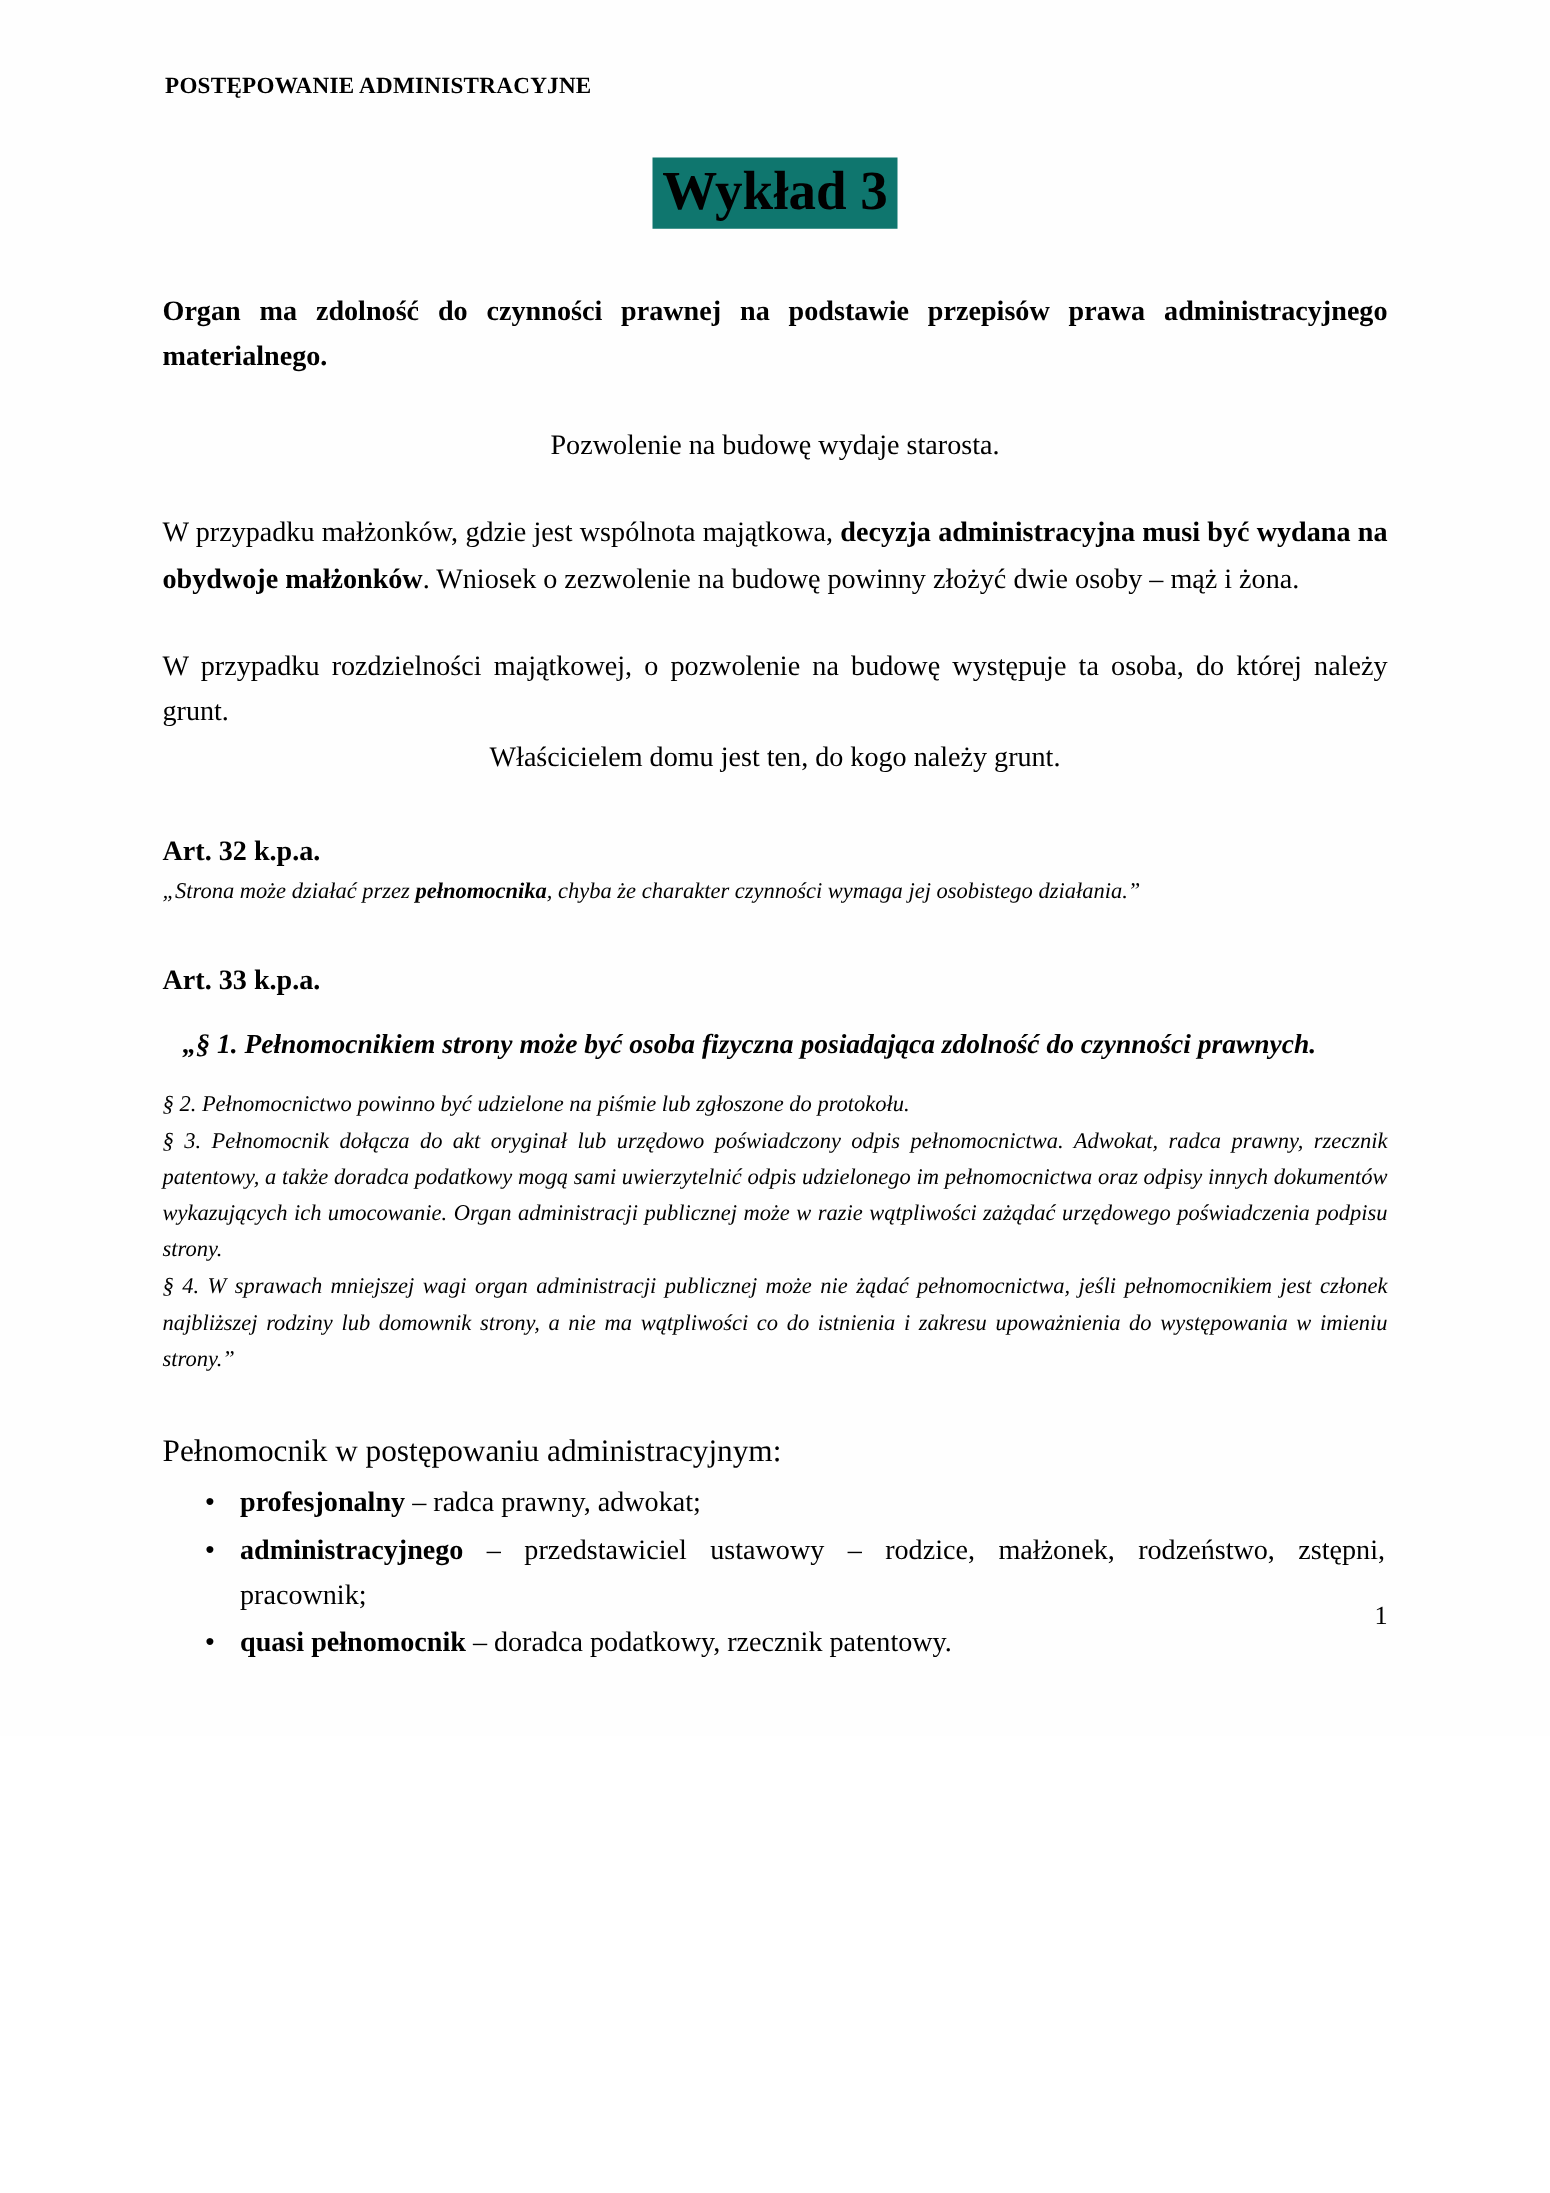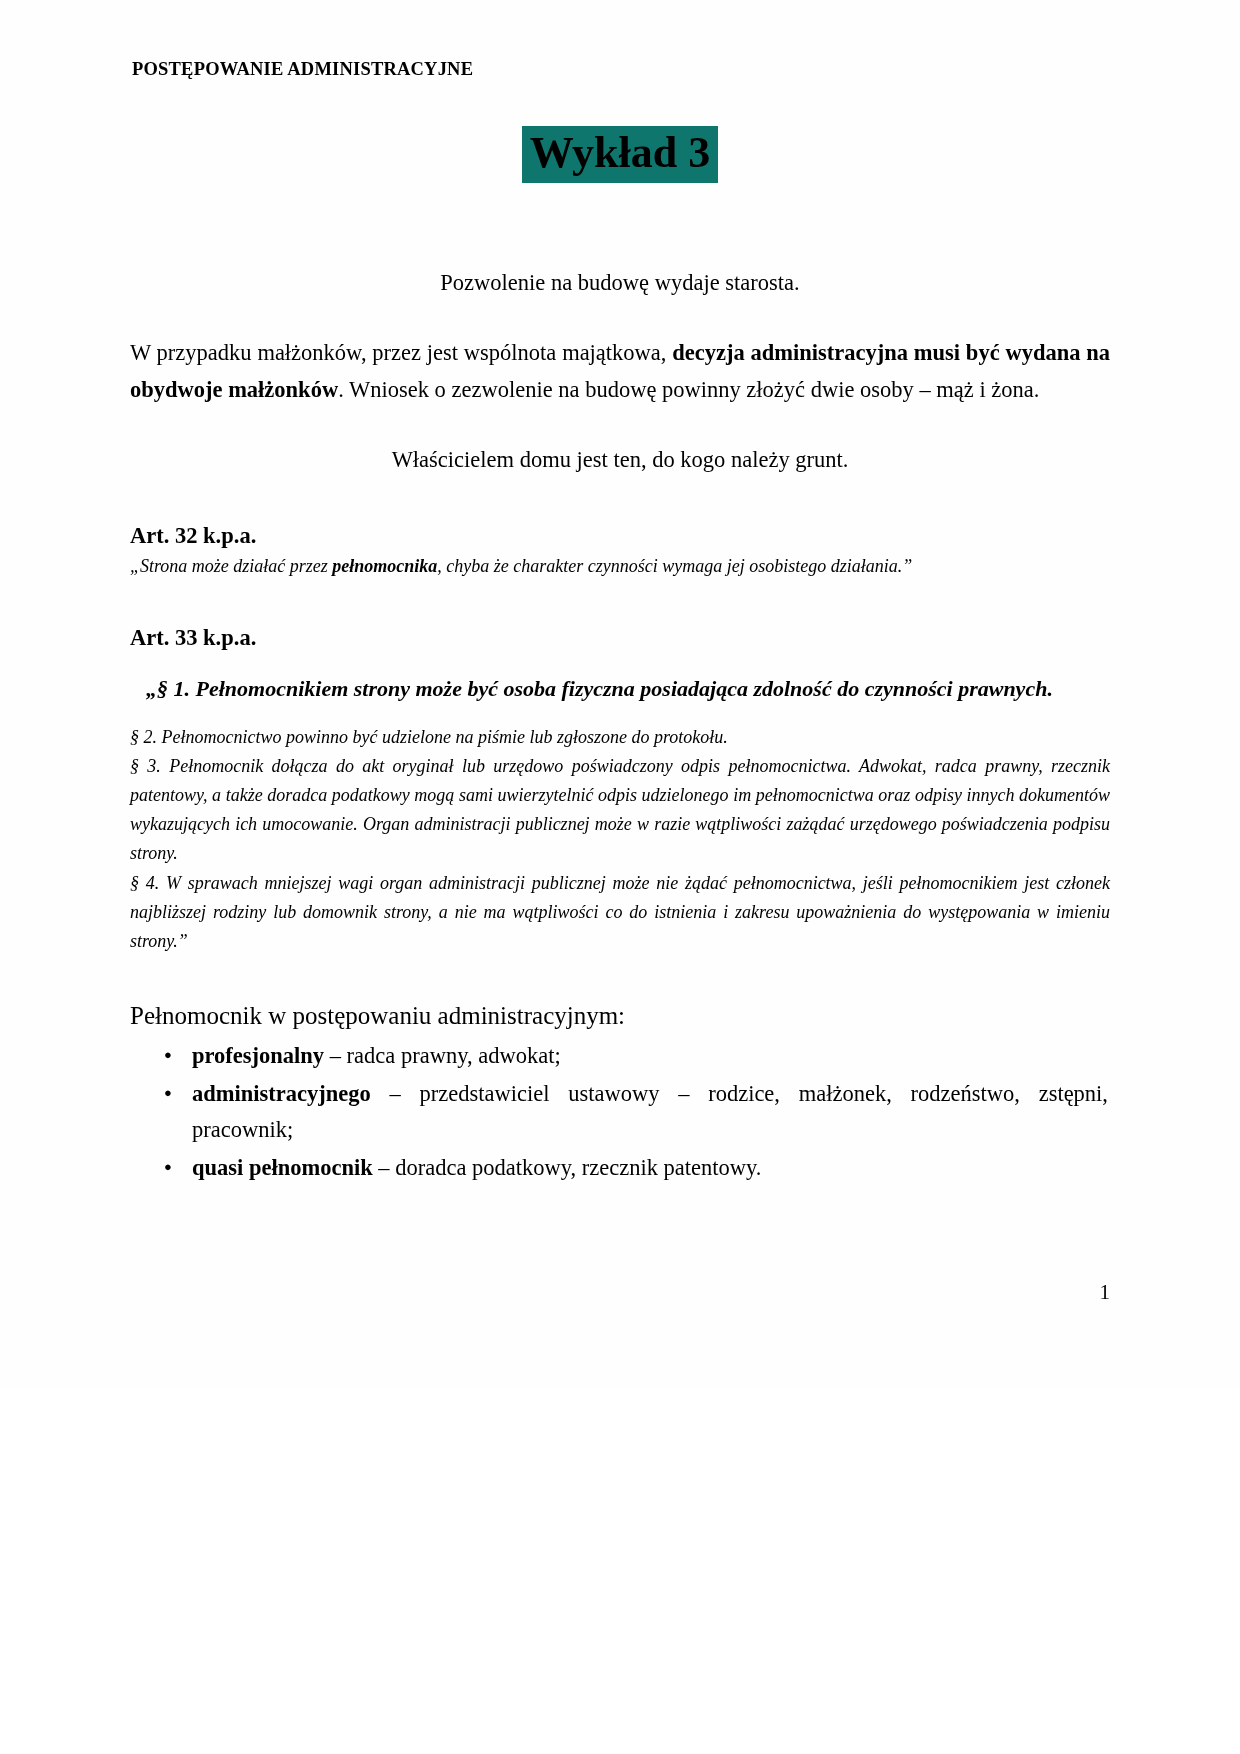--- a/index.html
+++ b/index.html
@@ -120,31 +120,33 @@
 <div class="page">
 
   <div class="running-head">POSTĘPOWANIE ADMINISTRACYJNE</div>
 
   <div class="doc-title-wrap">
     <span class="doc-title">Wykład 3</span>
   </div>
 
   <div class="body-block">
 
+    <p class="para b">Organ ma zdolność do czynności prawnej na podstawie przepisów prawa administracyjnego materialnego.</p>
 
     <div class="sp-lg"></div>
 
     <p class="para left">Pozwolenie na budowę wydaje starosta.</p>
 
     <div class="sp-lg"></div>
 
-    <p class="para"><span>W przypadku małżonków, przez jest wspólnota majątkowa, </span><span class="b">decyzja administracyjna musi być wydana na obydwoje małżonków</span><span>. Wniosek o zezwolenie na budowę powinny złożyć dwie osoby – mąż i żona.</span></p>
+    <p class="para"><span>W przypadku małżonków, gdzie jest wspólnota majątkowa, </span><span class="b">decyzja administracyjna musi być wydana na obydwoje małżonków</span><span>. Wniosek o zezwolenie na budowę powinny złożyć dwie osoby – mąż i żona.</span></p>
 
     <div class="sp-lg"></div>
 
+    <p class="para">W przypadku rozdzielności majątkowej, o pozwolenie na budowę występuje ta osoba, do której należy grunt.</p>
 
     <p class="para left">Właścicielem domu jest ten, do kogo należy grunt.</p>
 
     <div class="sp-xl"></div>
 
     <p class="art-head">Art. 32 k.p.a.</p>
 
     <p class="quote"><span>„Strona może działać przez </span><span class="bi">pełnomocnika</span><span>, chyba że charakter czynności wymaga jej osobistego działania.”</span></p>
 
     <div class="sp-xl"></div>

